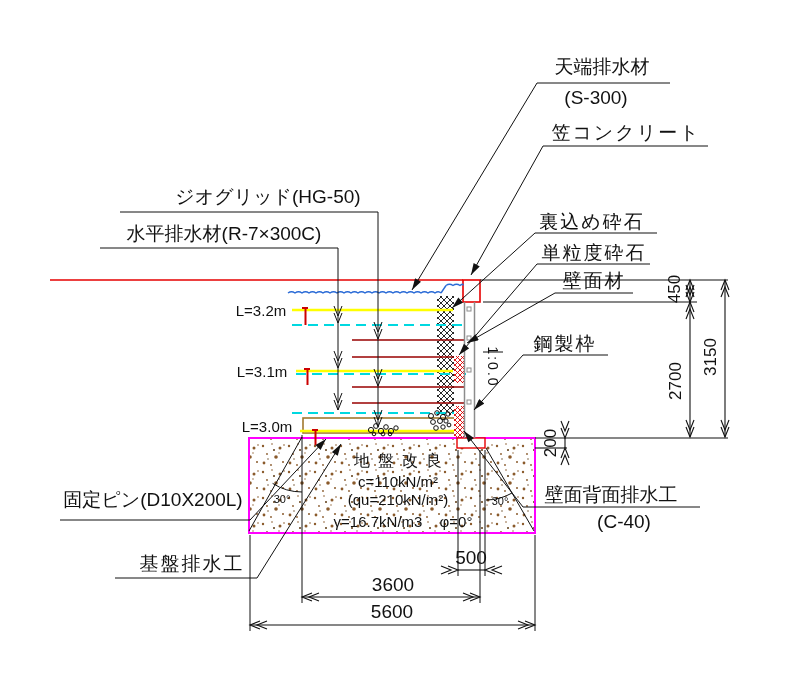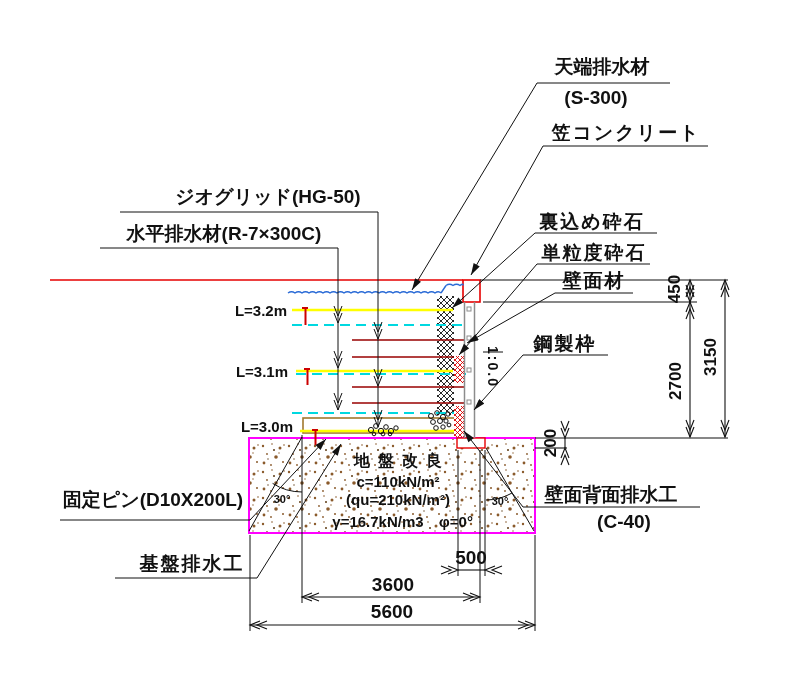--- a/index.html
+++ b/index.html
@@ -1,17 +1,17 @@
 <!DOCTYPE html>
 <html><head>
 <meta charset="utf-8">
 <style>
   html,body{margin:0;padding:0;background:#ffffff;}
   .canvas{position:relative;width:807px;height:678px;background:#f0abfc;overflow:hidden;
-          font-family:"Liberation Sans", sans-serif;font-weight:bold;}
+          font-family:"Liberation Sans", sans-serif;}
   svg text{fill:#111;font-family:"Liberation Sans", sans-serif;}
   .lbl{font-size:19px;}
   .lbl-sp{font-size:19px;letter-spacing:2px;}
   .dim{font-size:19px;}
   .dimv{font-size:17px;}
   .small{font-size:15px;}
   .tiny{font-size:11px;}
   .gi{font-size:15px;}
   .gi-title{font-size:16px;letter-spacing:8px;}
   .batter{font-size:14px;letter-spacing:2px;}

